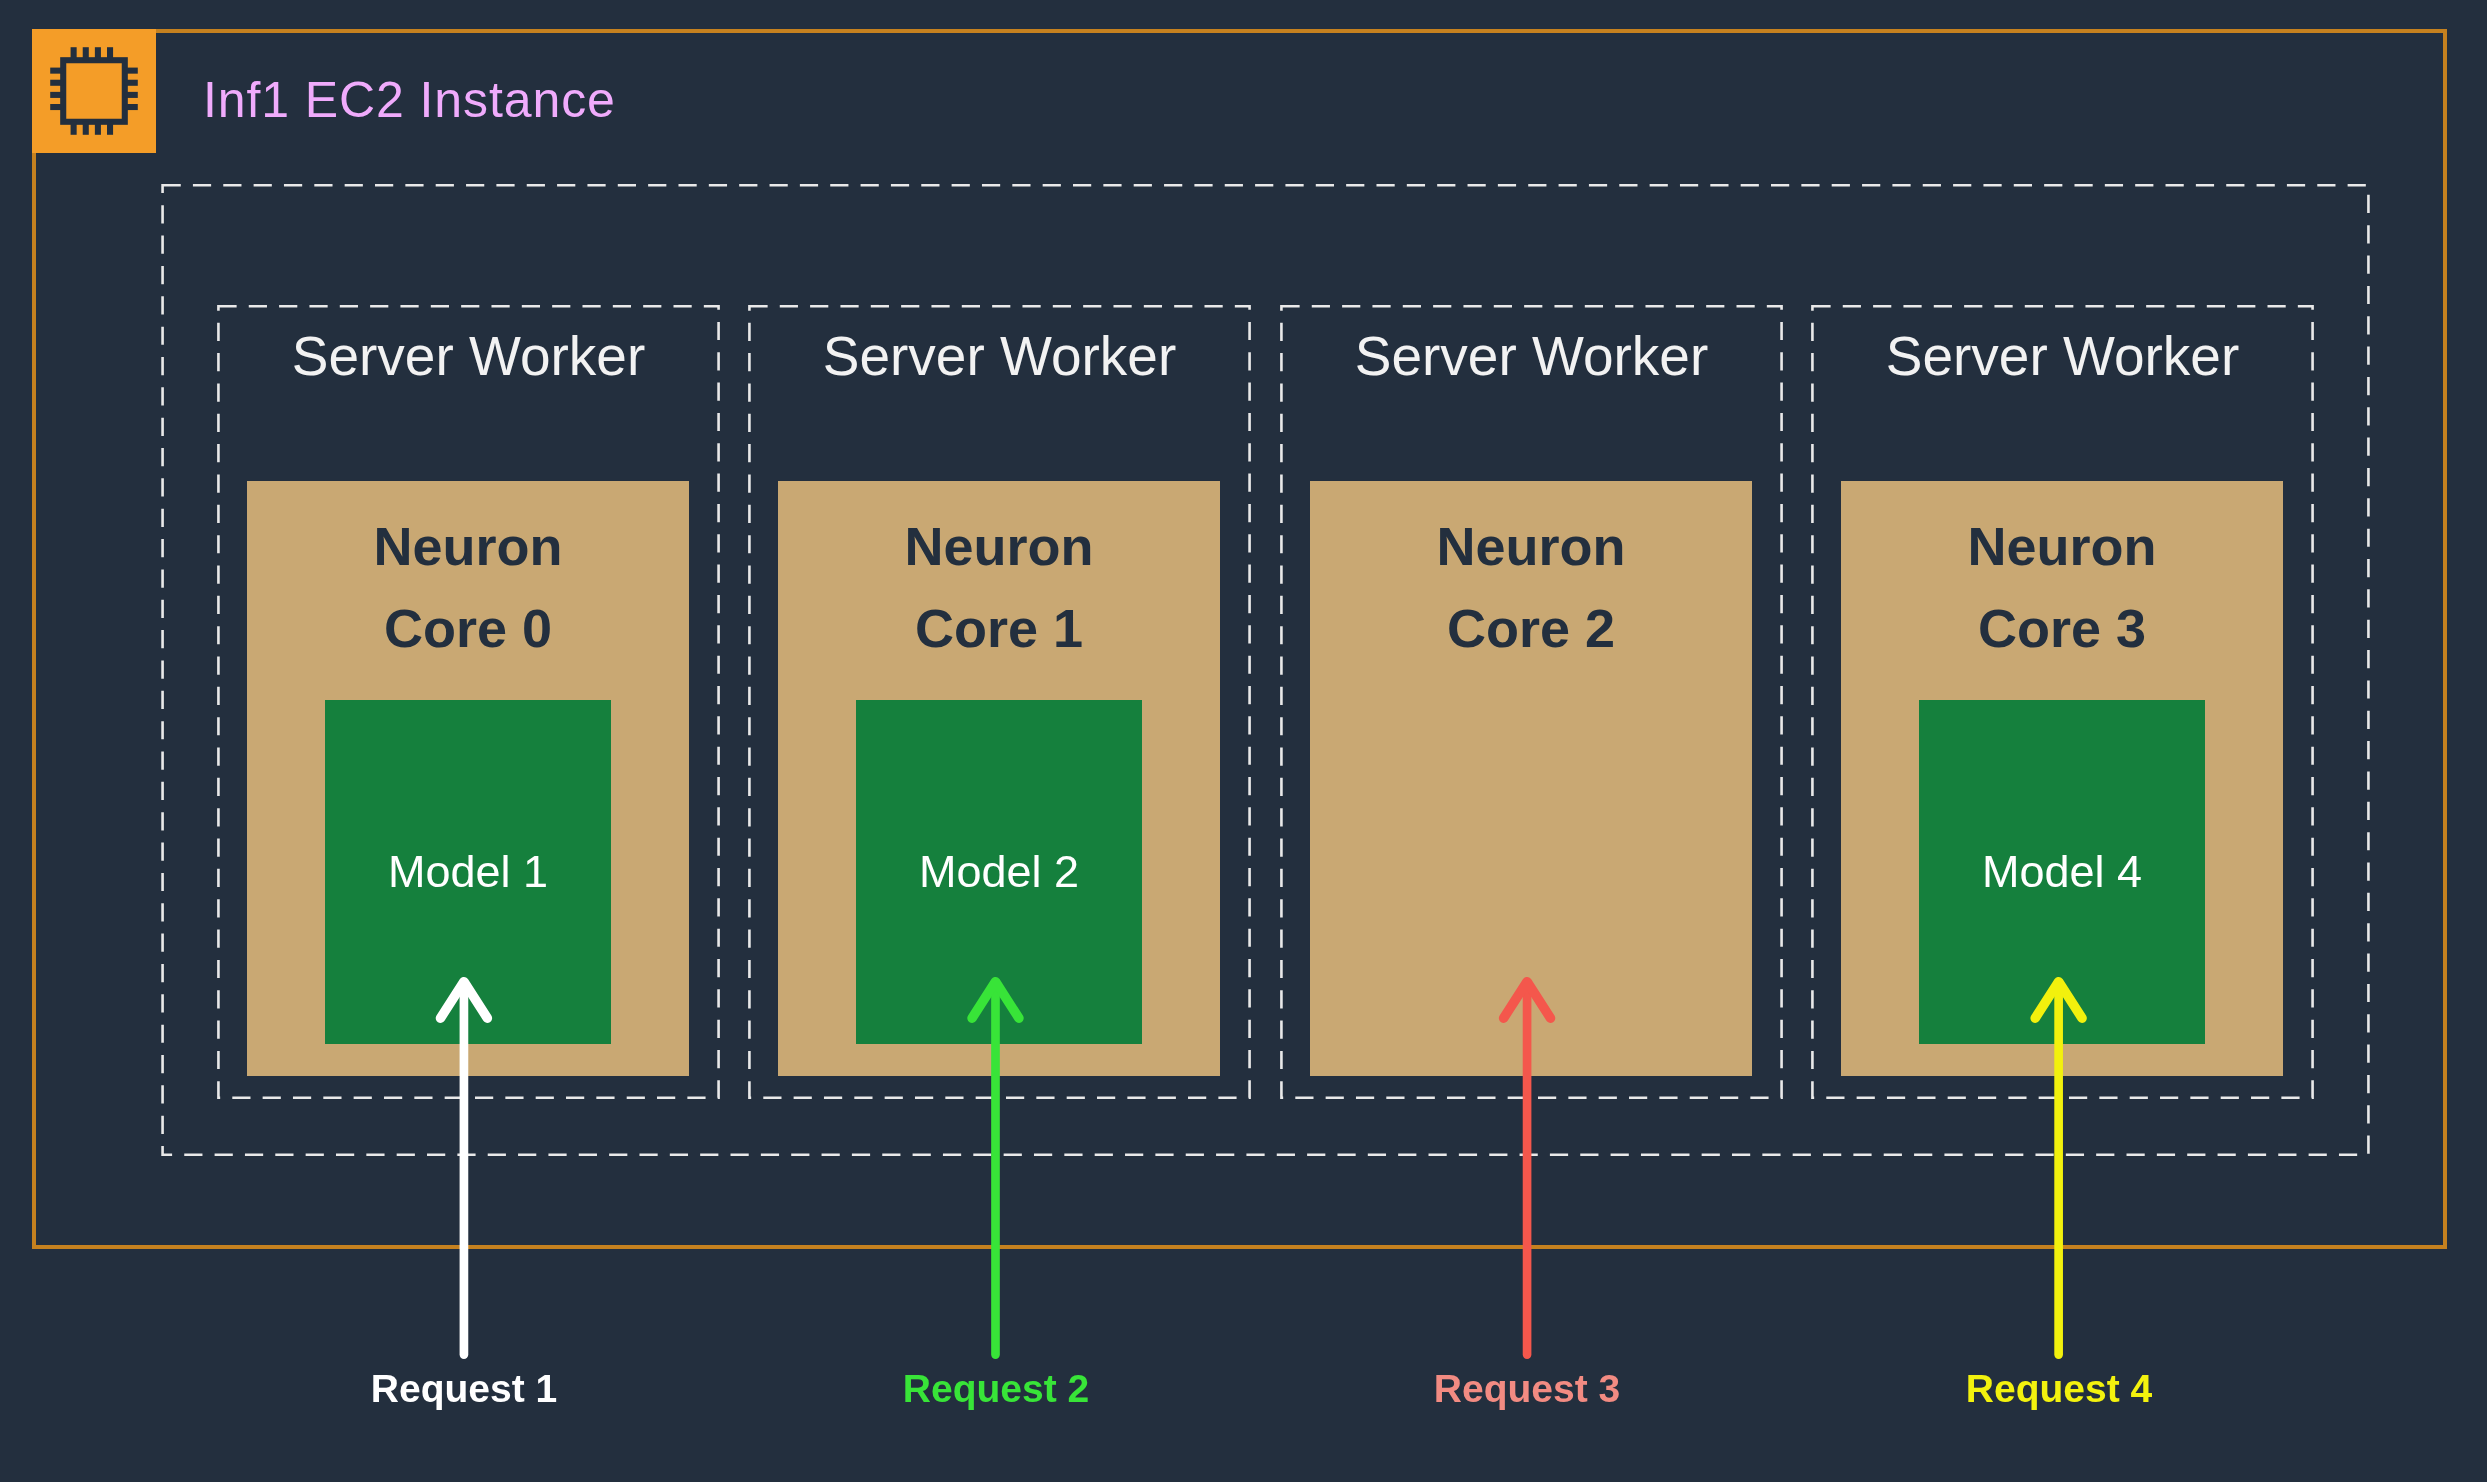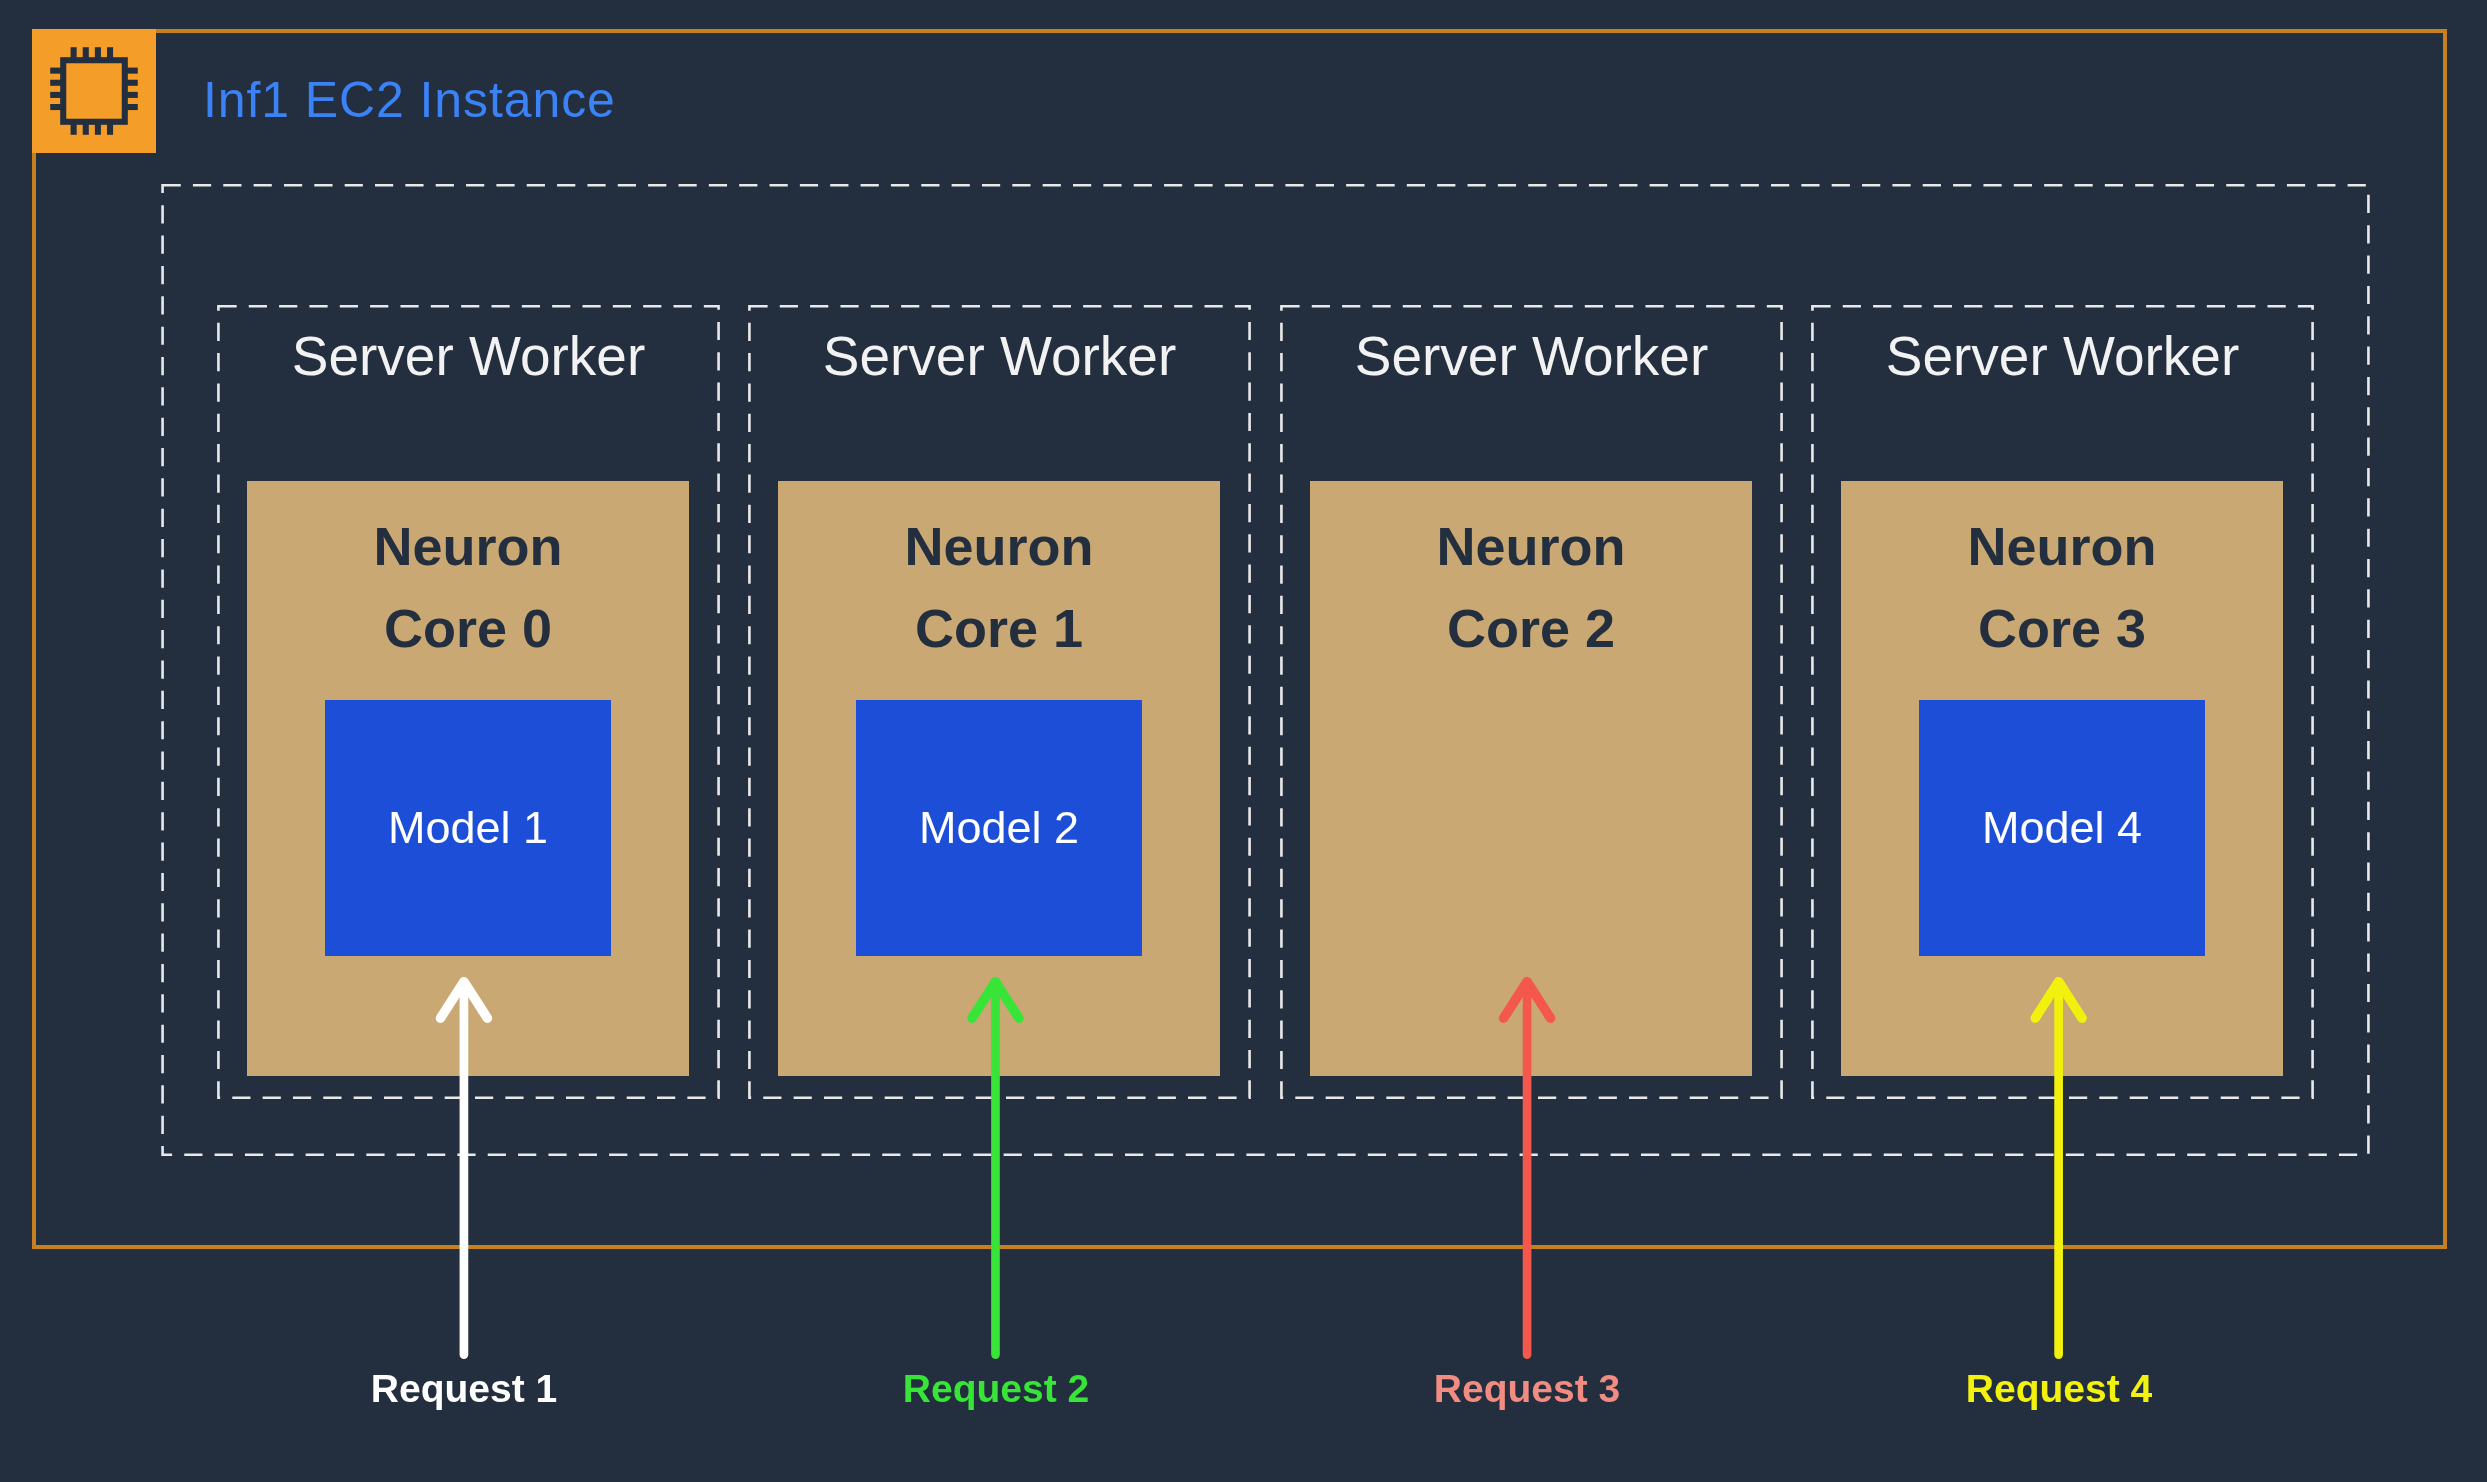--- a/index.html
+++ b/index.html
@@ -12,21 +12,21 @@
   .instance-box {
     position:absolute; left:32px; top:29px; width:2415px; height:1220px;
     border:4.3px solid #C5811F; box-sizing:border-box;
   }
   .badge {
     position:absolute; left:-4.3px; top:-4.3px; width:124px; height:124px;
     background:#F49D28; display:flex; align-items:center; justify-content:center;
   }
   .instance-title {
     position:absolute; left:167px; top:38px;
-    font-size:50px; color:#3b82f6; white-space:nowrap; letter-spacing:0.9px;text-align:center;
+    font-size:50px; color:#f0abfc; white-space:nowrap; letter-spacing:0.9px;text-align:center;
   }
   .server-process {
     position:absolute; left:125px; top:151px; width:2209px; height:972px;
   }
   .dash-svg { position:absolute; left:0; top:0; }
   .sp-title {
     position:absolute; top:21px; left:0; width:100%; text-align:center;
     font-size:55px; color:#F2F2F2;
   }
   .worker { position:absolute; top:121px; width:503px; height:794px; }
@@ -38,22 +38,22 @@
     position:absolute; left:30px; top:152px; width:442px; height:595px;
     background:#C9A873;
     margin-top:24px;
   }
   .neuron-label {
     position:absolute; top:24px; left:0; width:100%; text-align:center;
     font-size:54px; font-weight:bold; color:#232F3E; line-height:82px;
     white-space:pre-line;
   }
   .model {
-    position:absolute; left:78px; top:219px; width:286px; height:256px;
-    background:#1d4ed8; display:flex; align-items:center; justify-content:center;
+    position:absolute; left:78px; top:219px; width:286px; height:344px;
+    background:#15803d; display:flex; align-items:center; justify-content:center;
   }
   .model-label { font-size:45px; color:#FFFFFF; white-space:nowrap; }
   .arrow-layer {
     position:absolute; left:0; top:0; width:2487px; height:1483px;
     pointer-events:none;
   }
   .request-label {
     position:absolute; top:1367px; width:538px; text-align:center;
     font-size:39px; font-weight:bold; white-space:nowrap;
   }

